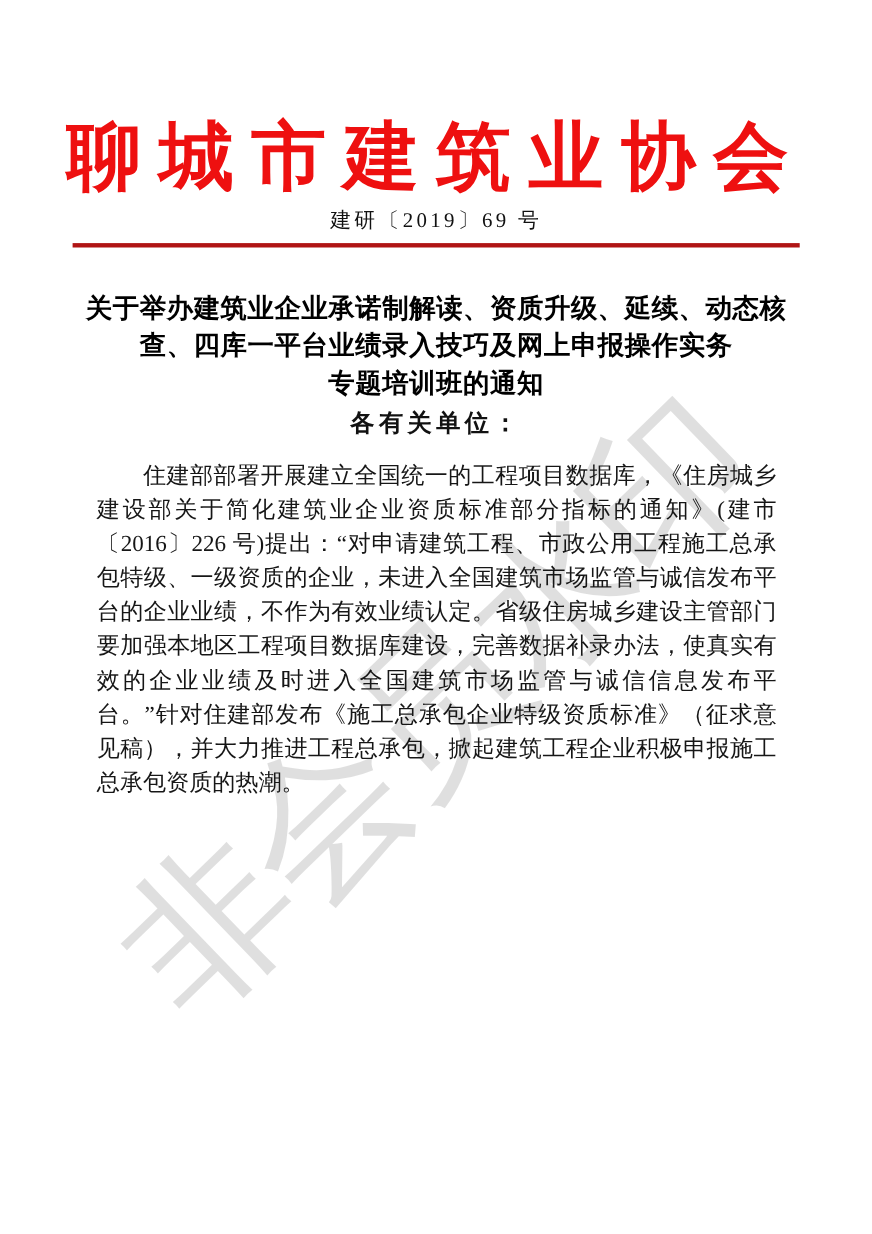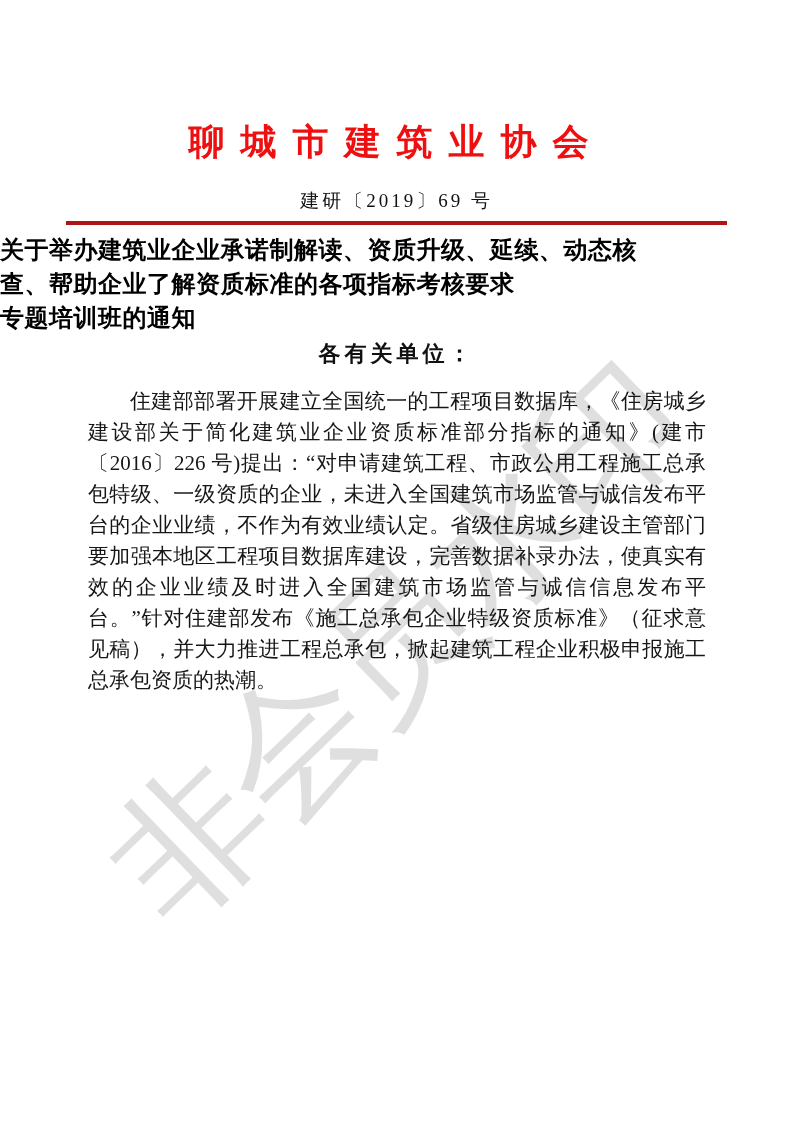--- a/index.html
+++ b/index.html
@@ -24,42 +24,43 @@
     white-space: nowrap;
     letter-spacing: -6px;
     z-index: 0;
     user-select: none;
   }
   .content { position: relative; z-index: 1; }
   .header { padding-top: 102px; text-align: center; }
   .org-line {
     color: #ee1010;
     font-weight: 700;
-    font-size: 36px;
+    font-size: 68px;
     line-height: 80px;
     font-family: "Liberation Serif", "DejaVu Serif", serif;
     white-space: nowrap;
   }
   .org-line-1 { letter-spacing: 16px; }
   .org-line-2 { margin-top: 28px; letter-spacing: 8px; }
   .doc-number {
     margin-top: 6px;
     font-size: 19px;
     line-height: 26px;
     letter-spacing: 3px;
     color: #111111;
     text-align: center;
   }
   .divider {
     margin: 7px 66px 0 66px;
     height: 4px;
     background: #b01515;
   }
   .title-block {
-    margin-top: 8px;
+    margin-top: 39px;
+    text-align: center;
     font-family: "Liberation Sans", "DejaVu Sans", sans-serif;
     font-weight: 900;
     font-size: 24px;
     line-height: 34px;
     color: #000000;
     letter-spacing: 0.5px;
   }
   .salutation {
     margin-top: 4px;
     text-align: center;
@@ -92,21 +93,21 @@
     <div class="header">
       <div class="org-line org-line-1">聊城市建筑业协会</div>
     </div>
 
     <div class="doc-number">建研〔2019〕69 号</div>
 
     <div class="divider"></div>
 
     <div class="title-block">
       <div>关于举办建筑业企业承诺制解读、资质升级、延续、动态核</div>
-      <div>查、帮助企业了解资质标准的各项指标考核要求</div>
+      <div>查、四库一平台业绩录入技巧及网上申报操作实务</div>
       <div>专题培训班的通知</div>
     </div>
 
     <div class="salutation">各有关单位：</div>
 
     <div class="body-text">
       <p>住建部部署开展建立全国统一的工程项目数据库，《住房城乡建设部关于简化建筑业企业资质标准部分指标的通知》(建市〔2016〕226 号)提出：“对申请建筑工程、市政公用工程施工总承包特级、一级资质的企业，未进入全国建筑市场监管与诚信发布平台的企业业绩，不作为有效业绩认定。省级住房城乡建设主管部门要加强本地区工程项目数据库建设，完善数据补录办法，使真实有效的企业业绩及时进入全国建筑市场监管与诚信信息发布平台。”针对住建部发布《施工总承包企业特级资质标准》（征求意见稿），并大力推进工程总承包，掀起建筑工程企业积极申报施工总承包资质的热潮。</p>
     </div>
 
   </div>

